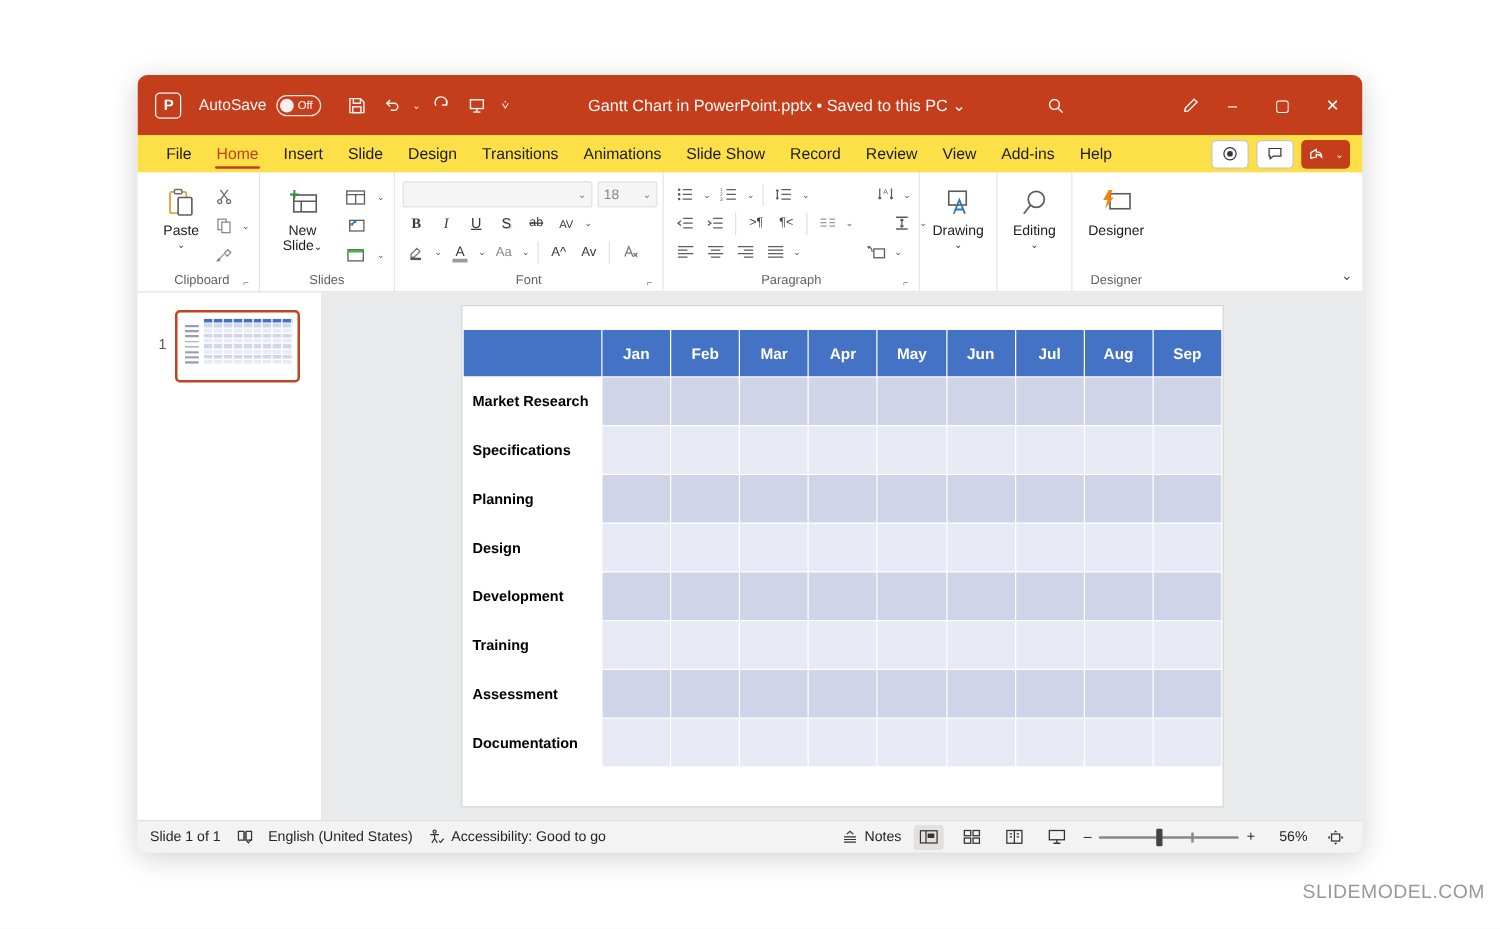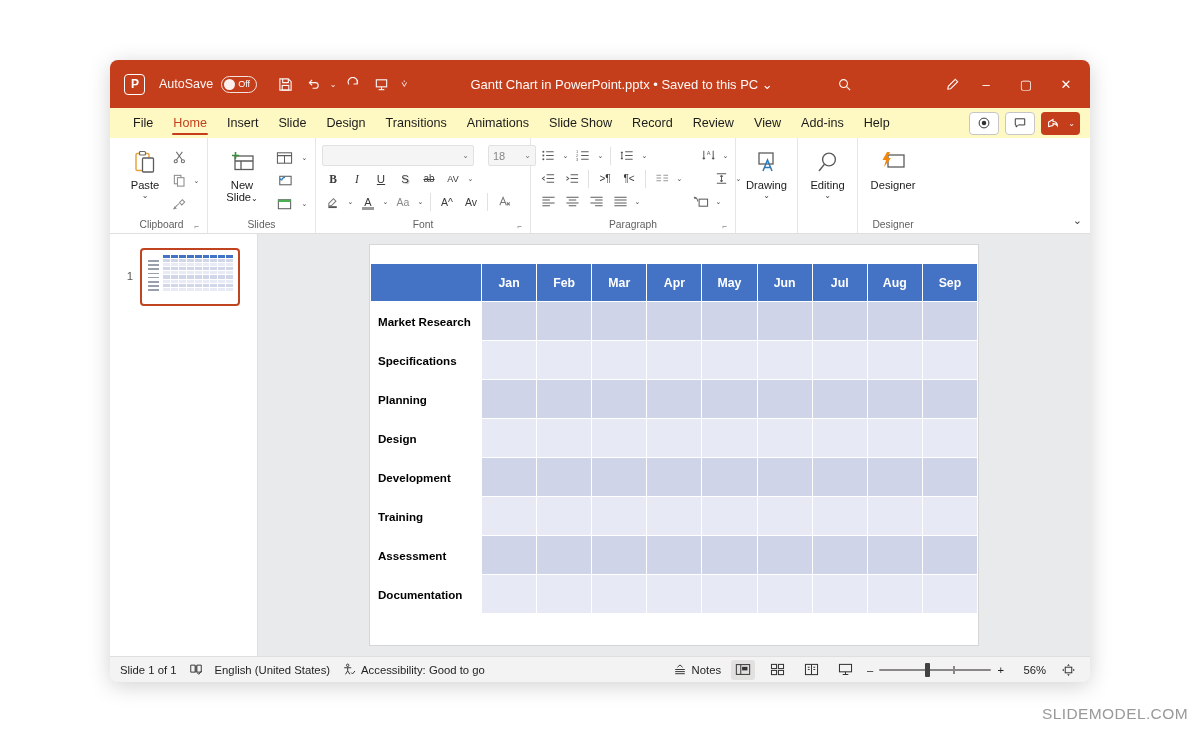--- a/index.html
+++ b/index.html
@@ -55,21 +55,21 @@
   }
   .tb-right { display: flex; align-items: center; }
   .win-btn {
     width: 40px; height: 34px; display: flex;
     align-items: center; justify-content: center;
     color: #fff; font-size: 13px;
   }
 
   
   .tabbar {
-    height: 30px; background: #fef9c3;
+    height: 30px; background: #fde047;
     display: flex; align-items: center;
     padding-left: 14px; flex: 0 0 auto;
   }
   .tab {
     font-size: 12.6px; color: #1b1b1b;
     padding: 3px 9px; margin-right: 2px;
     position: relative; white-space: nowrap;
   }
   .tab.active { color: #c43e1c; font-weight: 400; }
   .tab.active::after {
@@ -122,21 +122,21 @@
     color: #3b3a39; font-size: 11.5px;
   }
   .mini-btn.wide { width: 28px; }
   .cv-sm { font-size: 7.5px; color: #555; width: 9px; text-align: center; }
   .font-box {
     height: 21px; background: #f5f5f5; border: 1px solid #e3e1df;
     border-radius: 2px; display: flex; align-items: center;
     padding: 0 4px; font-size: 11px; color: #888;
   }
   .font-name { width: 152px; }
-  .font-size { width: 48px; margin-left: 14px; }
+  .font-size { width: 48px; margin-left: 4px; }
   .fb-cv { margin-left: auto; font-size: 8px; color: #777; }
   .sep-v { width: 1px; background: #e3e1df; height: 18px; margin: 0 3px; }
   .ribbon-collapse {
     position: absolute; right: 8px; bottom: 6px;
     font-size: 11px; color: #444;
   }
 
   
   .workarea { flex: 1; display: flex; background: #fff; min-height: 0; }
   .thumb-pane {

